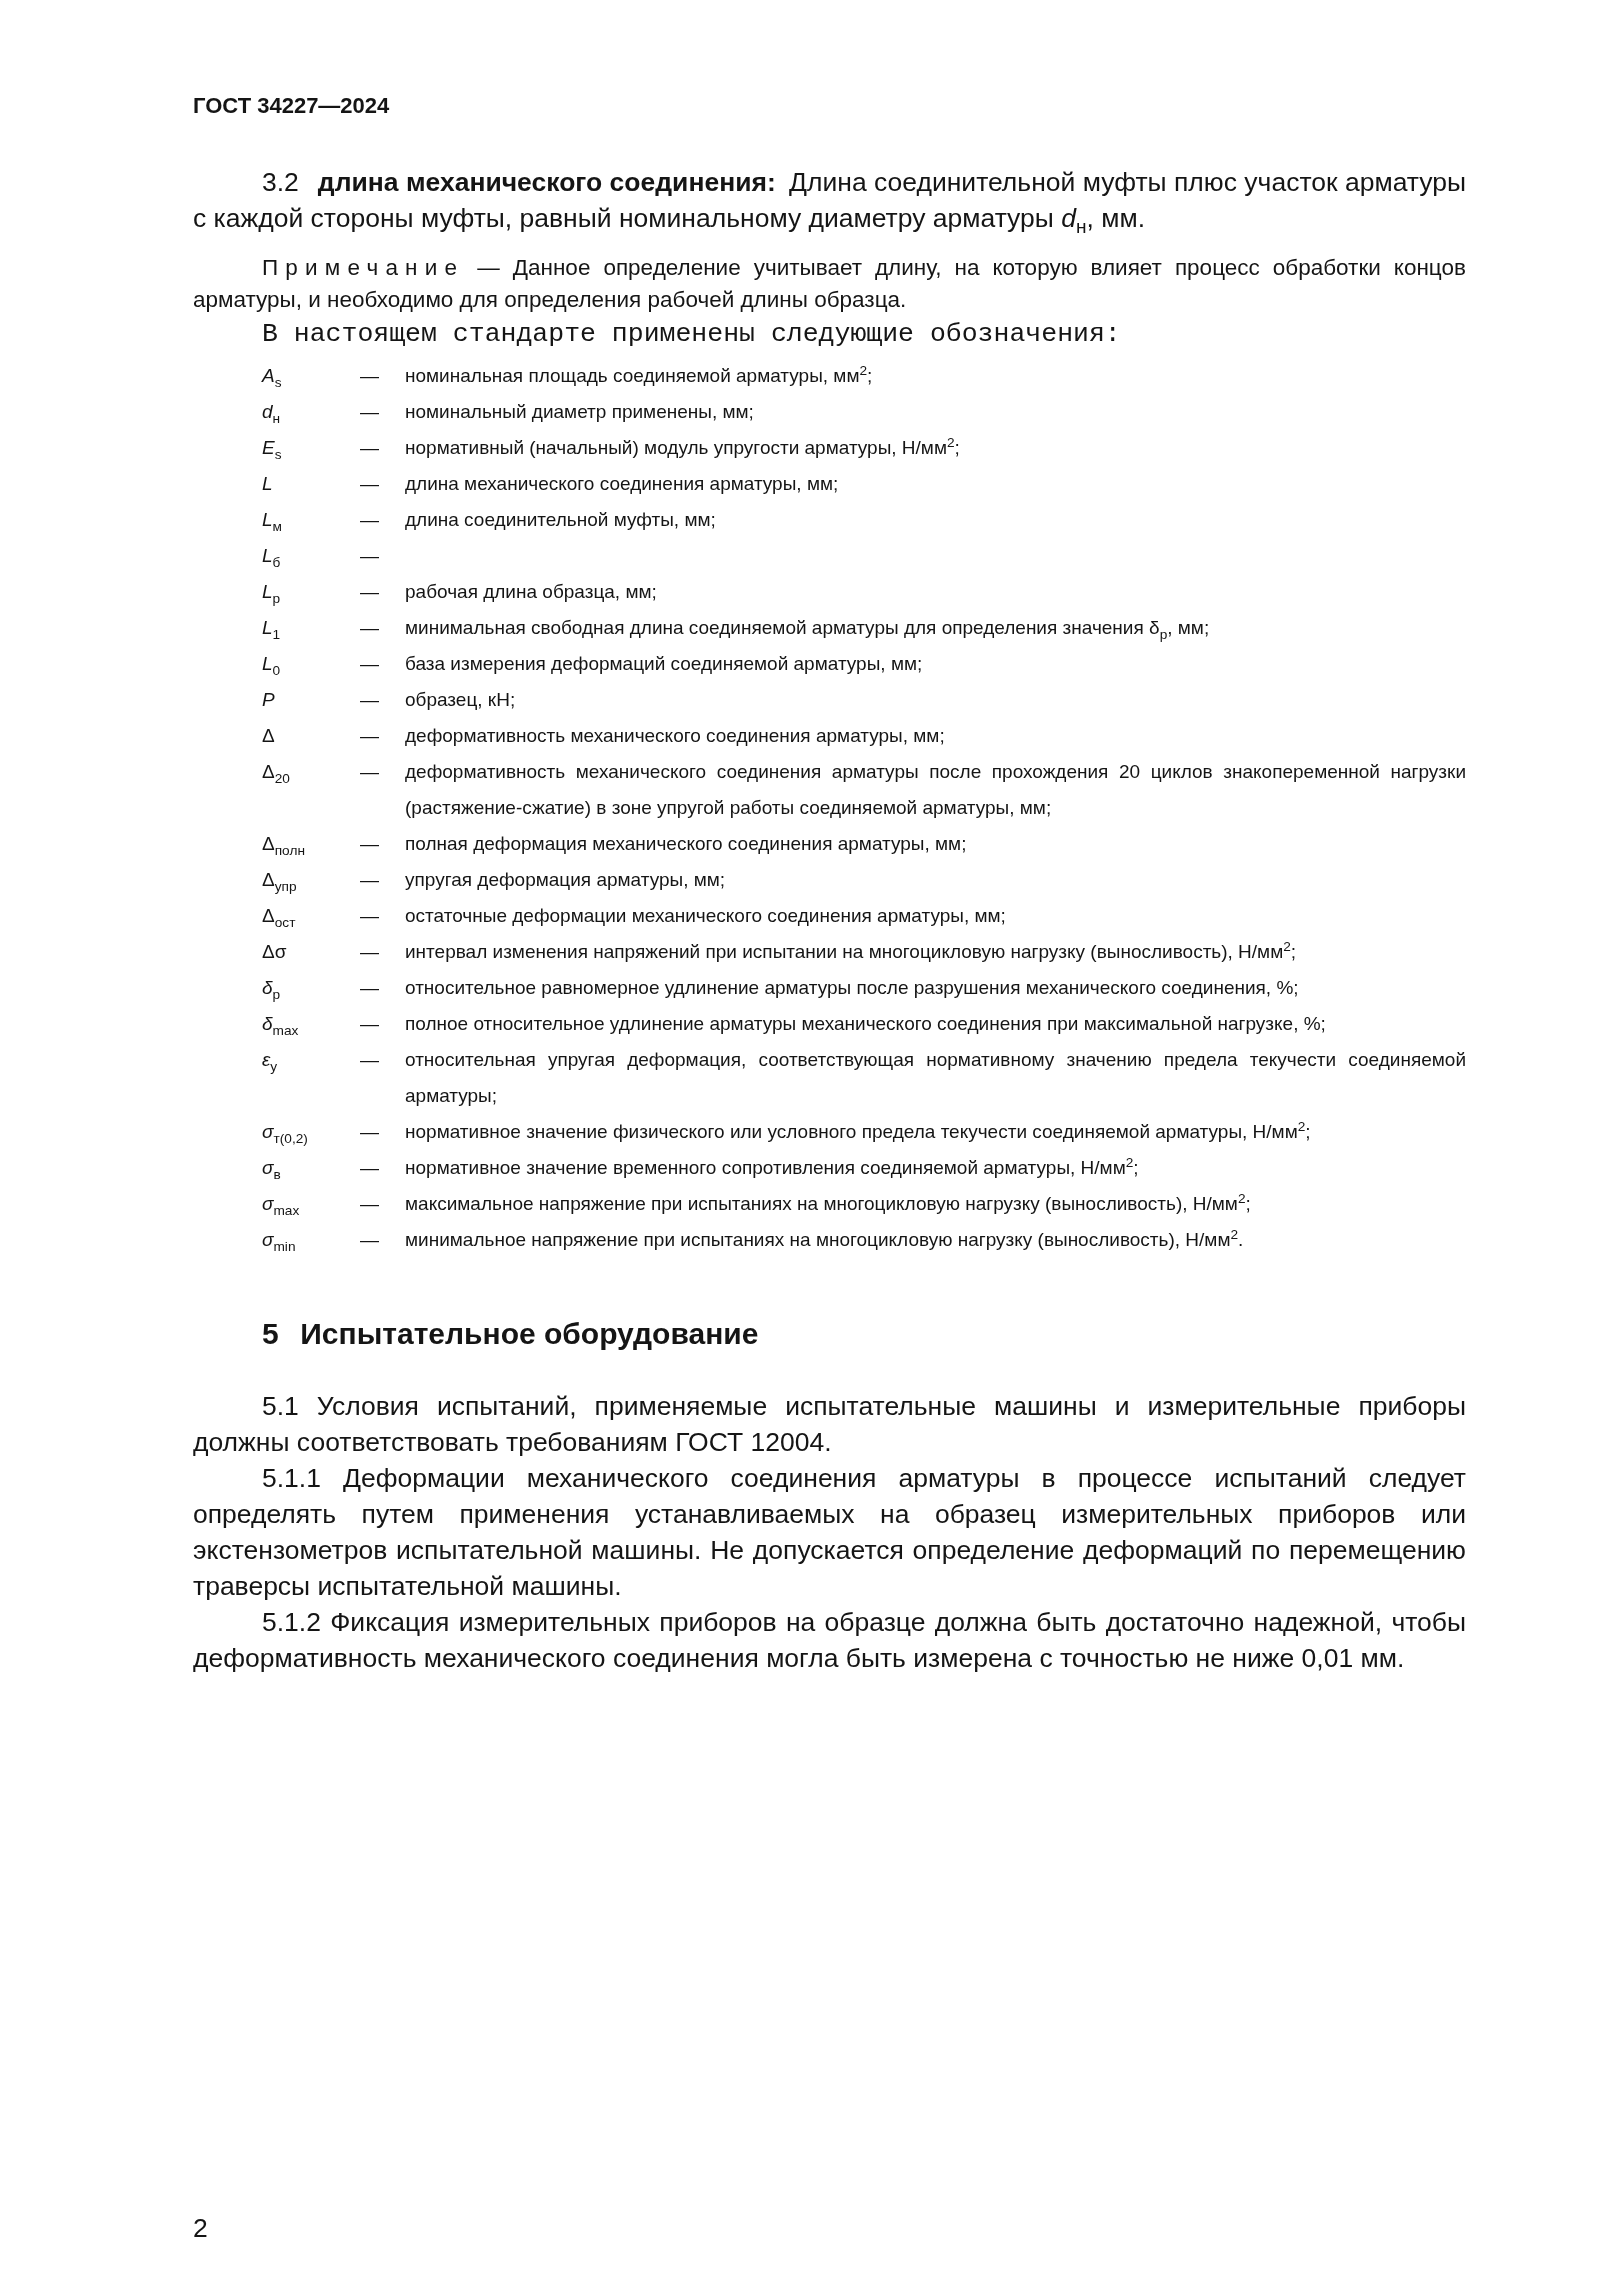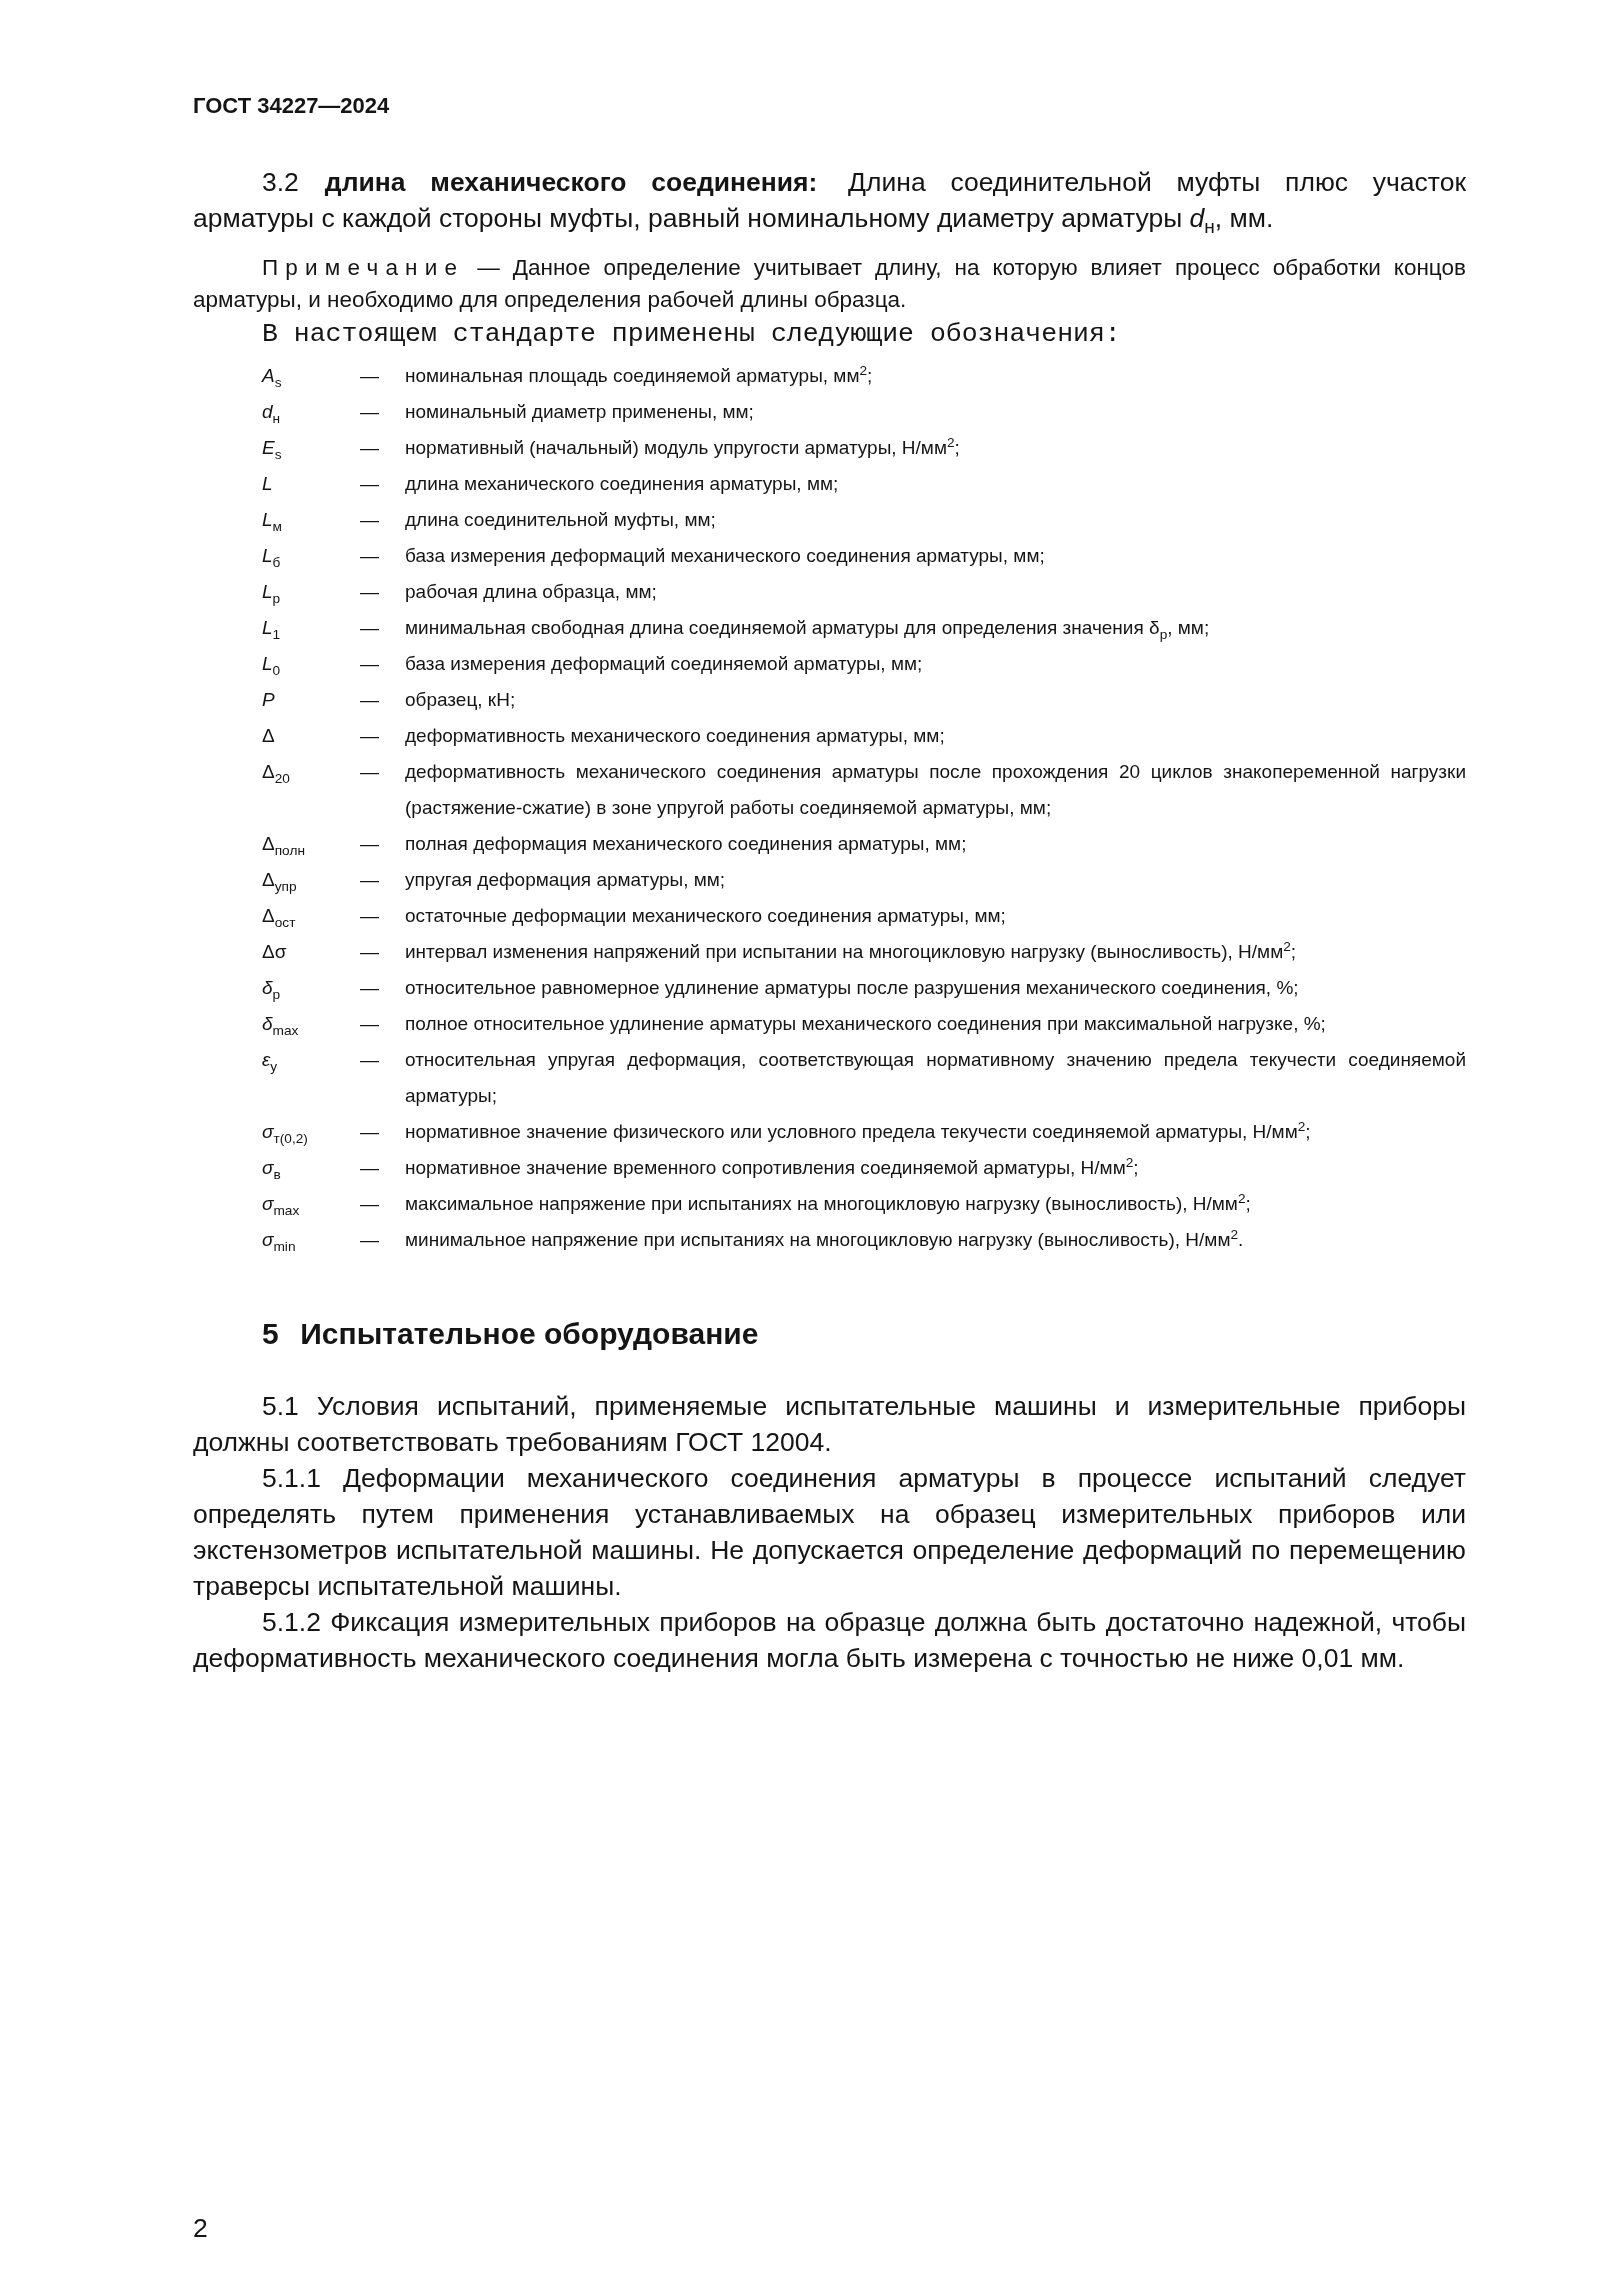--- a/index.html
+++ b/index.html
@@ -17,21 +17,21 @@
   .doc-header{
     font-size:22px;font-weight:bold;
     margin:0 0 45px 0;
   }
   .para{
     font-size:26.5px;line-height:36px;
     text-align:justify;
     margin:0 0 3.9px 0;
     text-indent:69px;
   }
-  .para .num{margin-right:26px;}
+  .para .num{margin-right:19px;}
   .para .term{margin-right:5.9px;}
   .note{
     font-size:22.5px;line-height:32px;
     text-align:justify;
     margin:15.7px 0 0 0;
     text-indent:69px;
   }
   .note-label{letter-spacing:0.32em;}
   .h2{
     font-size:30px;font-weight:bold;
@@ -99,21 +99,20 @@
         <div class="def-cell">длина механического соединения арматуры, мм;</div>
       </div>
       <div class="sym-row">
         <div class="sym-cell"><i>L</i><sub>м</sub></div>
         <div class="dash-cell">—</div>
         <div class="def-cell">длина соединительной муфты, мм;</div>
       </div>
       <div class="sym-row">
         <div class="sym-cell"><i>L</i><sub>б</sub></div>
         <div class="dash-cell">—</div>
-        <div class="def-cell">база измерения деформаций механического соединения арматуры, мм;</div>
       </div>
       <div class="sym-row">
         <div class="sym-cell"><i>L</i><sub>р</sub></div>
         <div class="dash-cell">—</div>
         <div class="def-cell">рабочая длина образца, мм;</div>
       </div>
       <div class="sym-row">
         <div class="sym-cell"><i>L</i><sub>1</sub></div>
         <div class="dash-cell">—</div>
         <div class="def-cell">минимальная свободная длина соединяемой арматуры для определения значения δ<sub>р</sub>, мм;</div>

